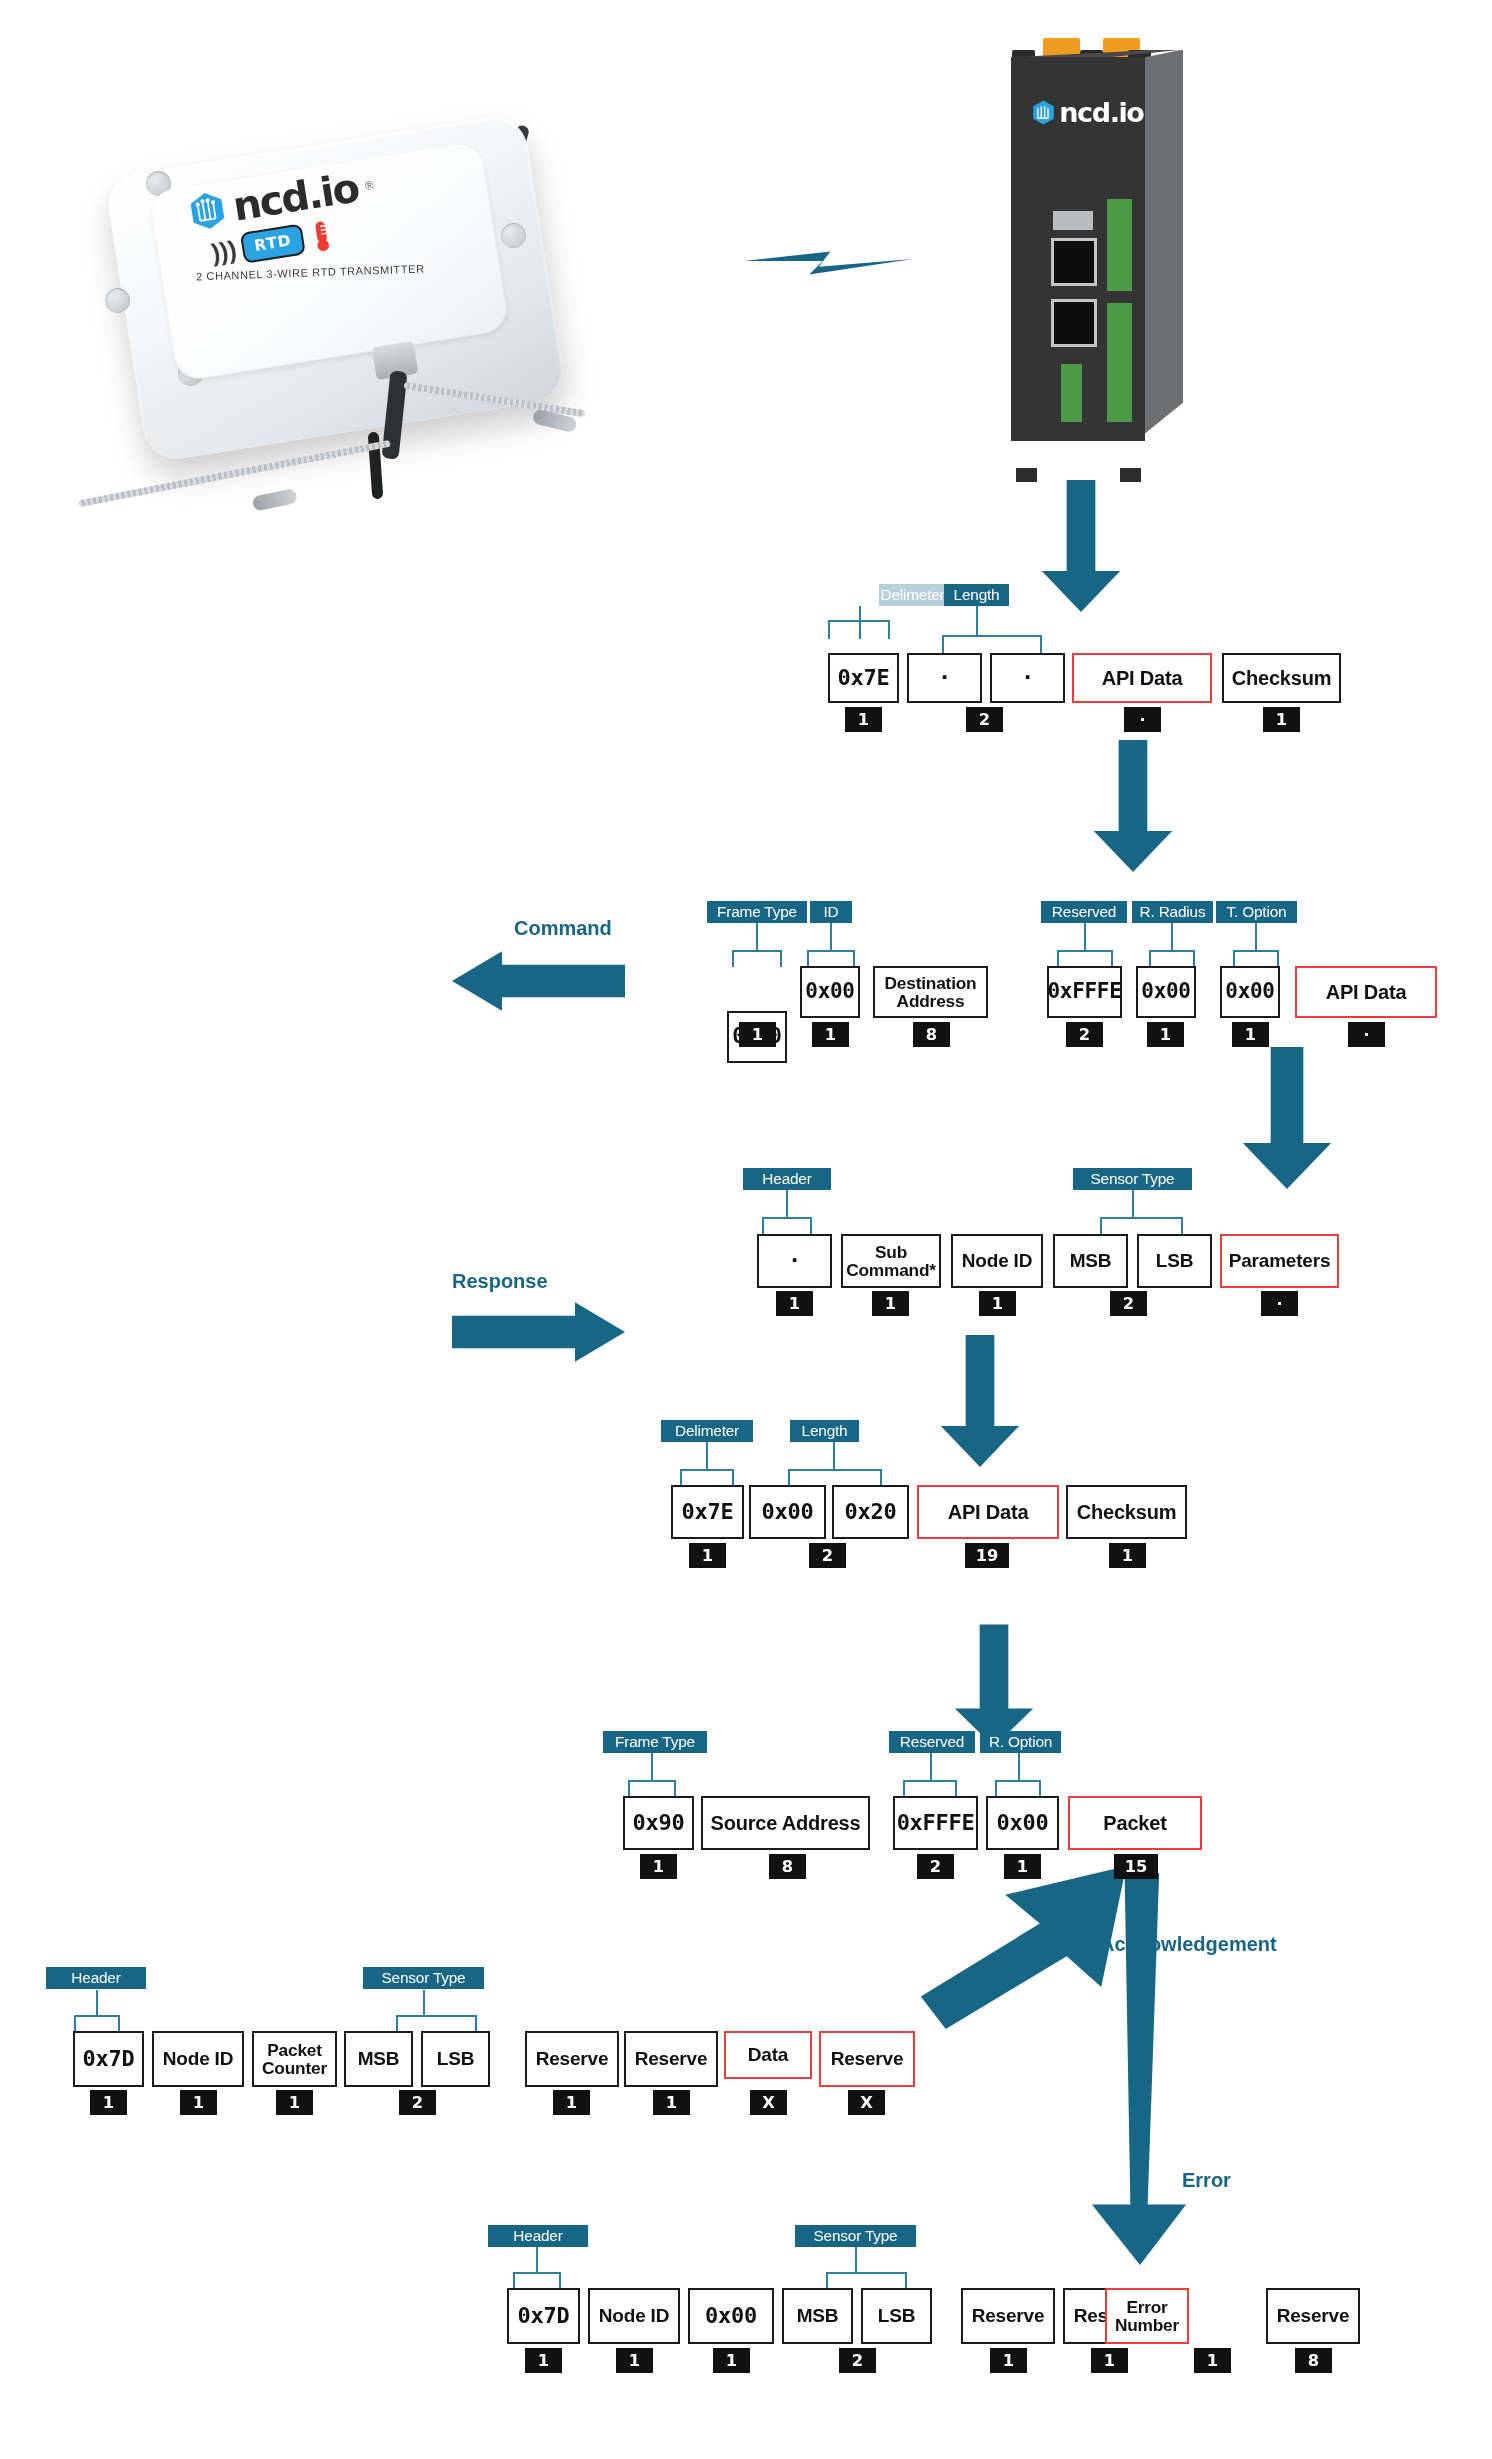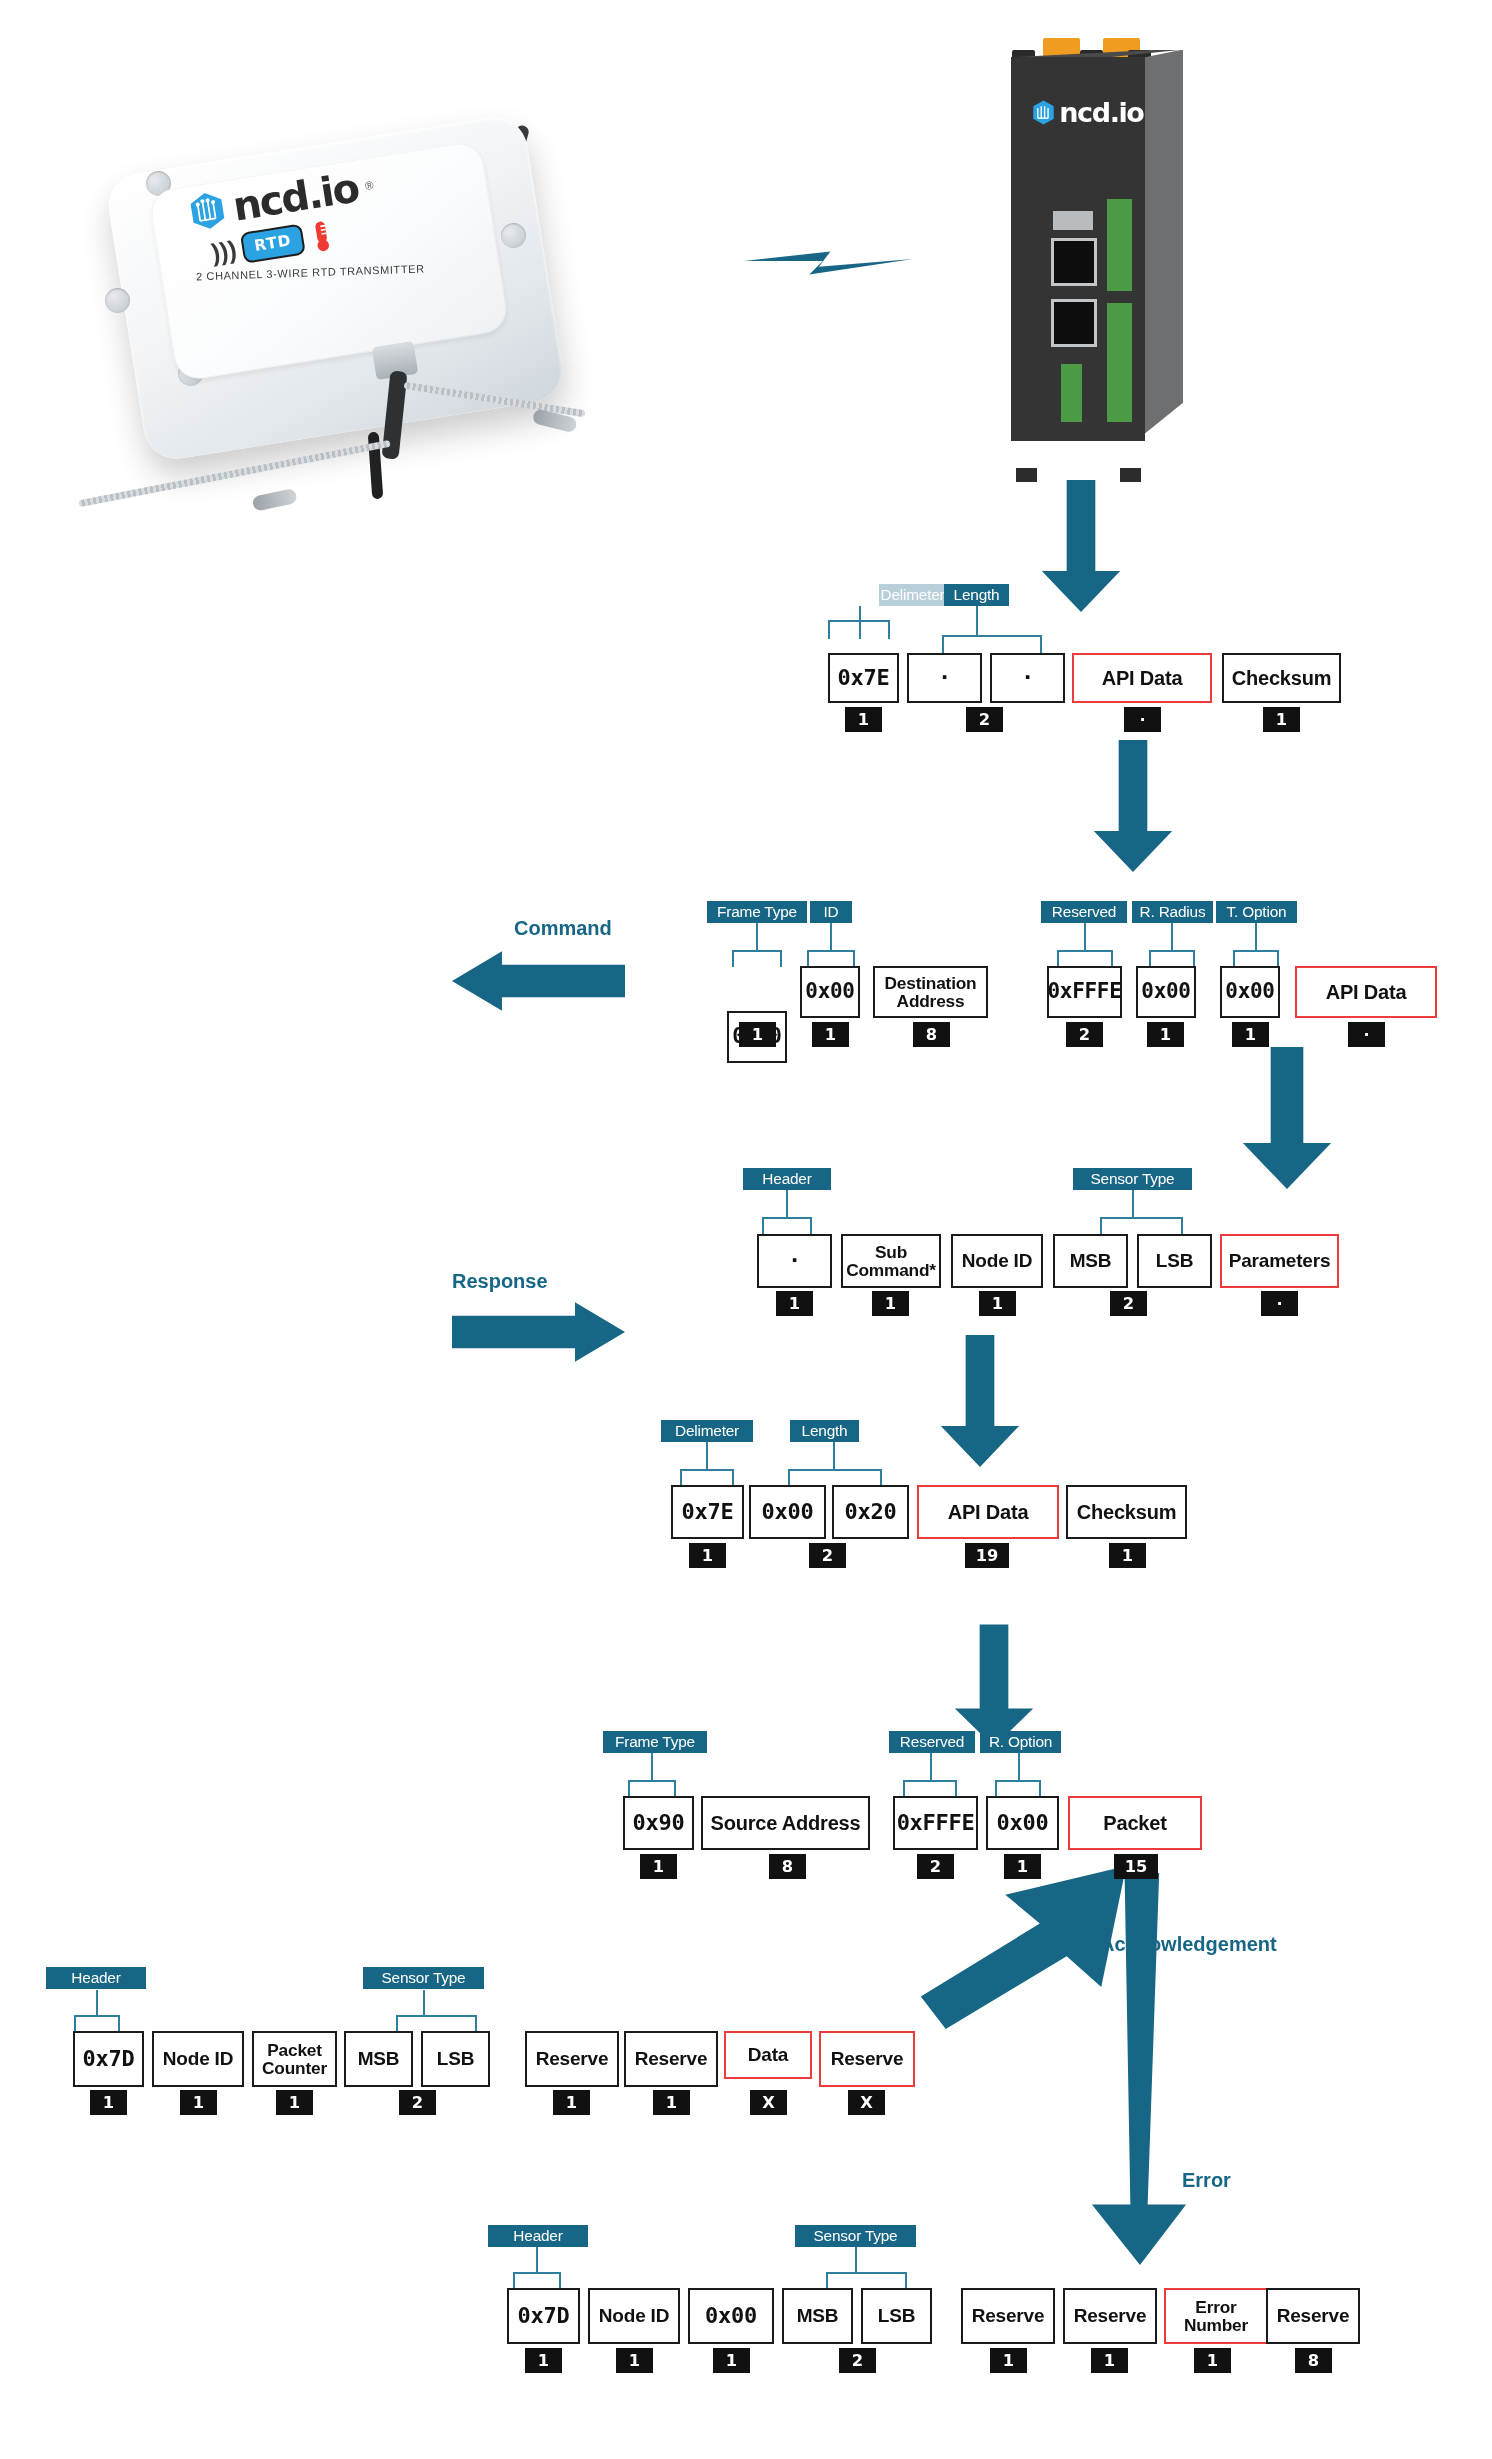--- a/index.html
+++ b/index.html
@@ -483,21 +483,21 @@
   <div class="brk-arm" style="left:826px;top:2272px;height:17.3px;"></div>
   <div class="brk-arm" style="left:905px;top:2272px;height:17.3px;"></div>
 
   <div class="cell" style="left:507px;top:2288px;width:73px;height:56px;font-size:22px;">0x7D</div>
   <div class="cell w" style="left:588px;top:2288px;width:92px;height:56px;font-size:19px;">Node ID</div>
   <div class="cell" style="left:688px;top:2288px;width:86px;height:56px;font-size:22px;">0x00</div>
   <div class="cell w" style="left:782px;top:2288px;width:71px;height:56px;font-size:19px;">MSB</div>
   <div class="cell w" style="left:861px;top:2288px;width:71px;height:56px;font-size:19px;">LSB</div>
   <div class="cell w" style="left:961px;top:2288px;width:94px;height:56px;font-size:19px;">Reserve</div>
   <div class="cell w" style="left:1063px;top:2288px;width:94px;height:56px;font-size:19px;">Reserve</div>
-  <div class="cell red w" style="left:1164px;top:2288px;width:104px;height:56px;font-size:17.3px;padding:0 14px;">Error Number</div>
+  <div class="cell red w" style="left:1105px;top:2288px;width:84px;height:56px;font-size:17.3px;padding:0 14px;">Error Number</div>
   <div class="cell w" style="left:1266px;top:2288px;width:94px;height:56px;font-size:19px;">Reserve</div>
 
   <div class="sizebox" style="left:525px;top:2348px;width:37px;">1</div>
   <div class="sizebox" style="left:616px;top:2348px;width:37px;">1</div>
   <div class="sizebox" style="left:713px;top:2348px;width:37px;">1</div>
   <div class="sizebox" style="left:839px;top:2348px;width:37px;">2</div>
   <div class="sizebox" style="left:990px;top:2348px;width:37px;">1</div>
   <div class="sizebox" style="left:1091px;top:2348px;width:37px;">1</div>
   <div class="sizebox" style="left:1194px;top:2348px;width:37px;">1</div>
   <div class="sizebox" style="left:1295px;top:2348px;width:37px;">8</div>

